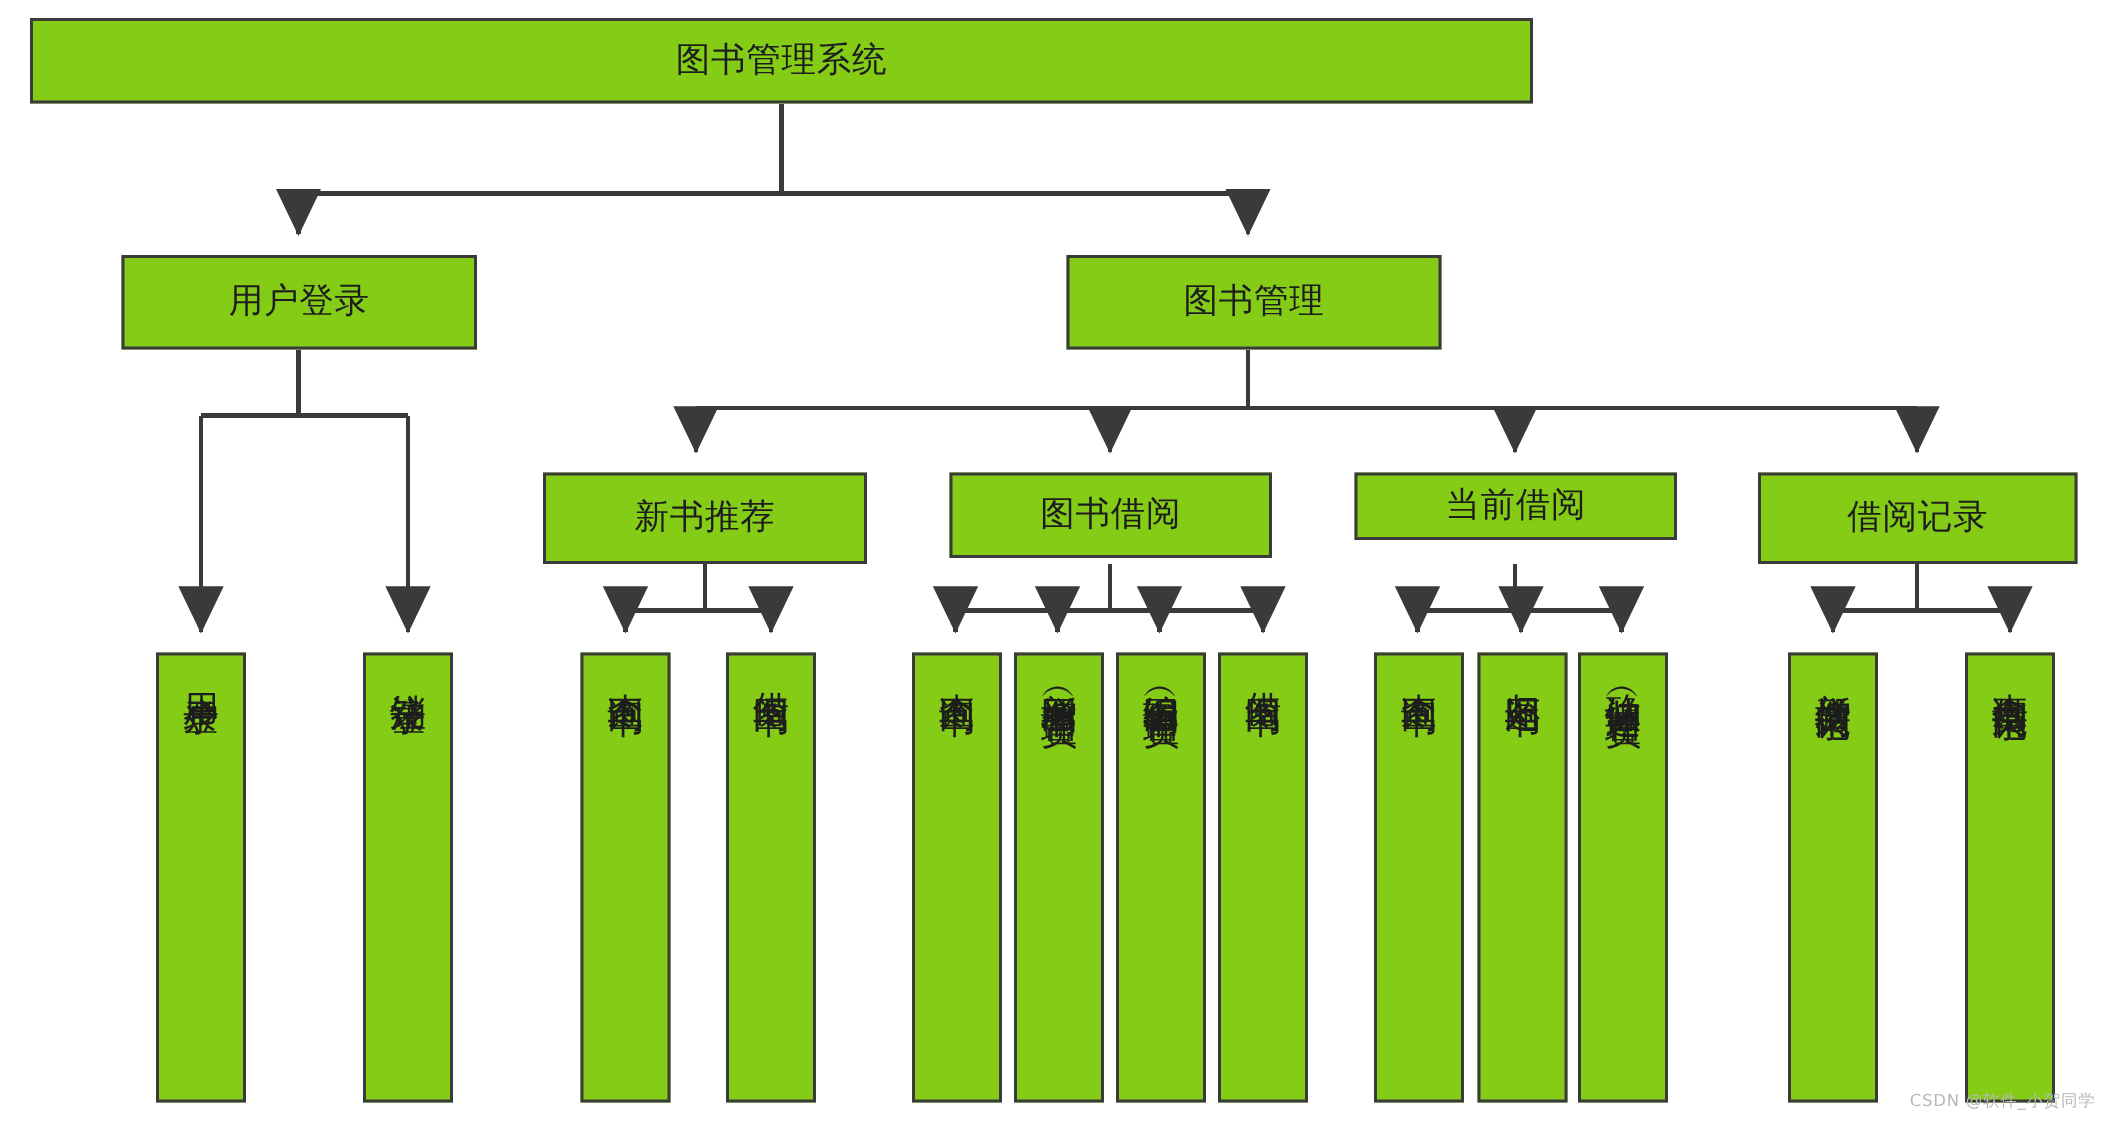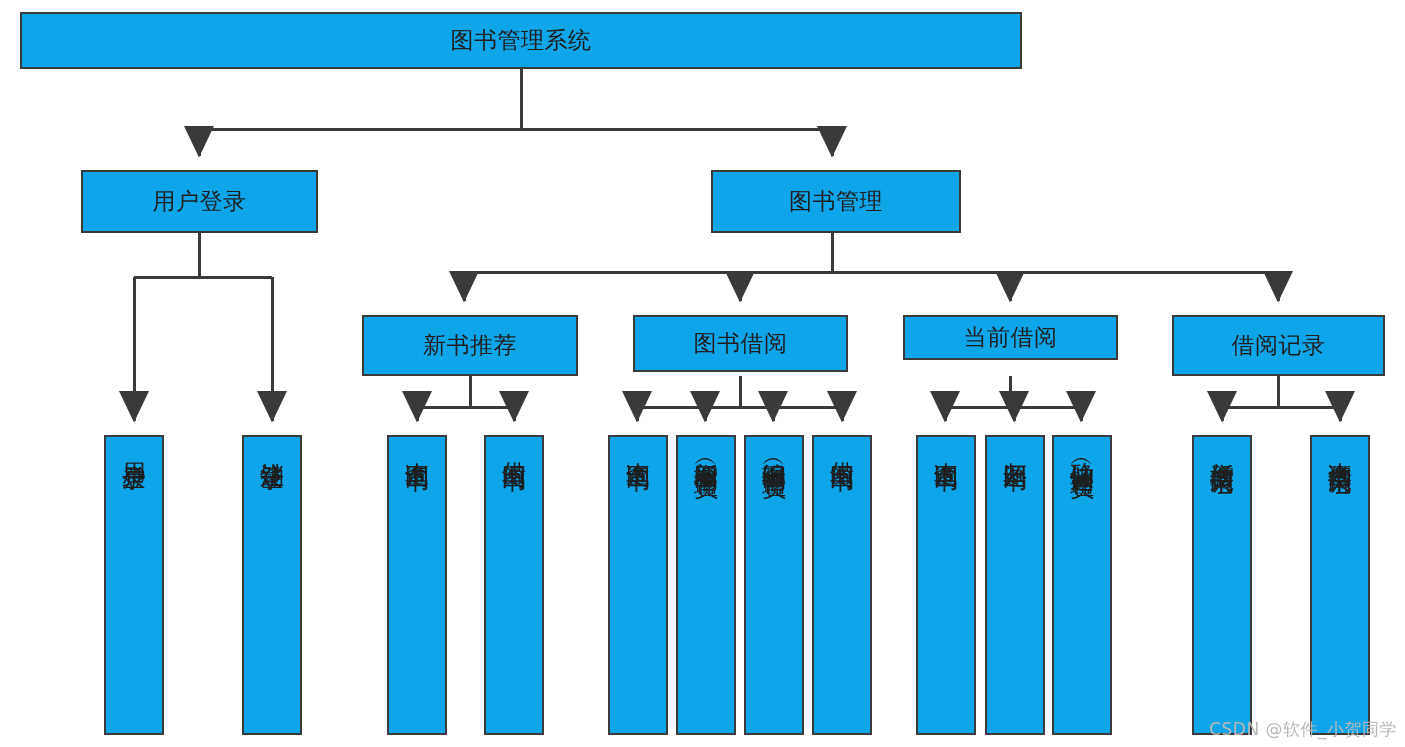--- a/index.html
+++ b/index.html
@@ -16,21 +16,21 @@
   }
   svg.wires{
     position:absolute;
     left:0; top:0;
     width:1405px; height:747px;
     pointer-events:none;
   }
   .node{
     position:absolute;
     box-sizing:border-box;
-    background:#0ea5e9;
+    background:#84cc16;
     border:2px solid #3a3a3a;
     display:flex;
     align-items:center;
     justify-content:center;
     color:#1d1d1d;
   }
   .node .lbl{
     display:block;
     white-space:nowrap;
     line-height:1.18;
@@ -52,21 +52,21 @@
     text-orientation:upright;
     font-size:24px;
     letter-spacing:2px;
     line-height:1.0;
     white-space:nowrap;
   }
   .watermark{
     position:absolute;
     right:8px;
     bottom:6px;
-    font-size:17px;
+    font-size:11px;
     color:#b9b9b9;
     letter-spacing:.5px;
     white-space:nowrap;
     user-select:none;
   }
 </style>
 </head>
 <body>
 
 <div id="stage">

